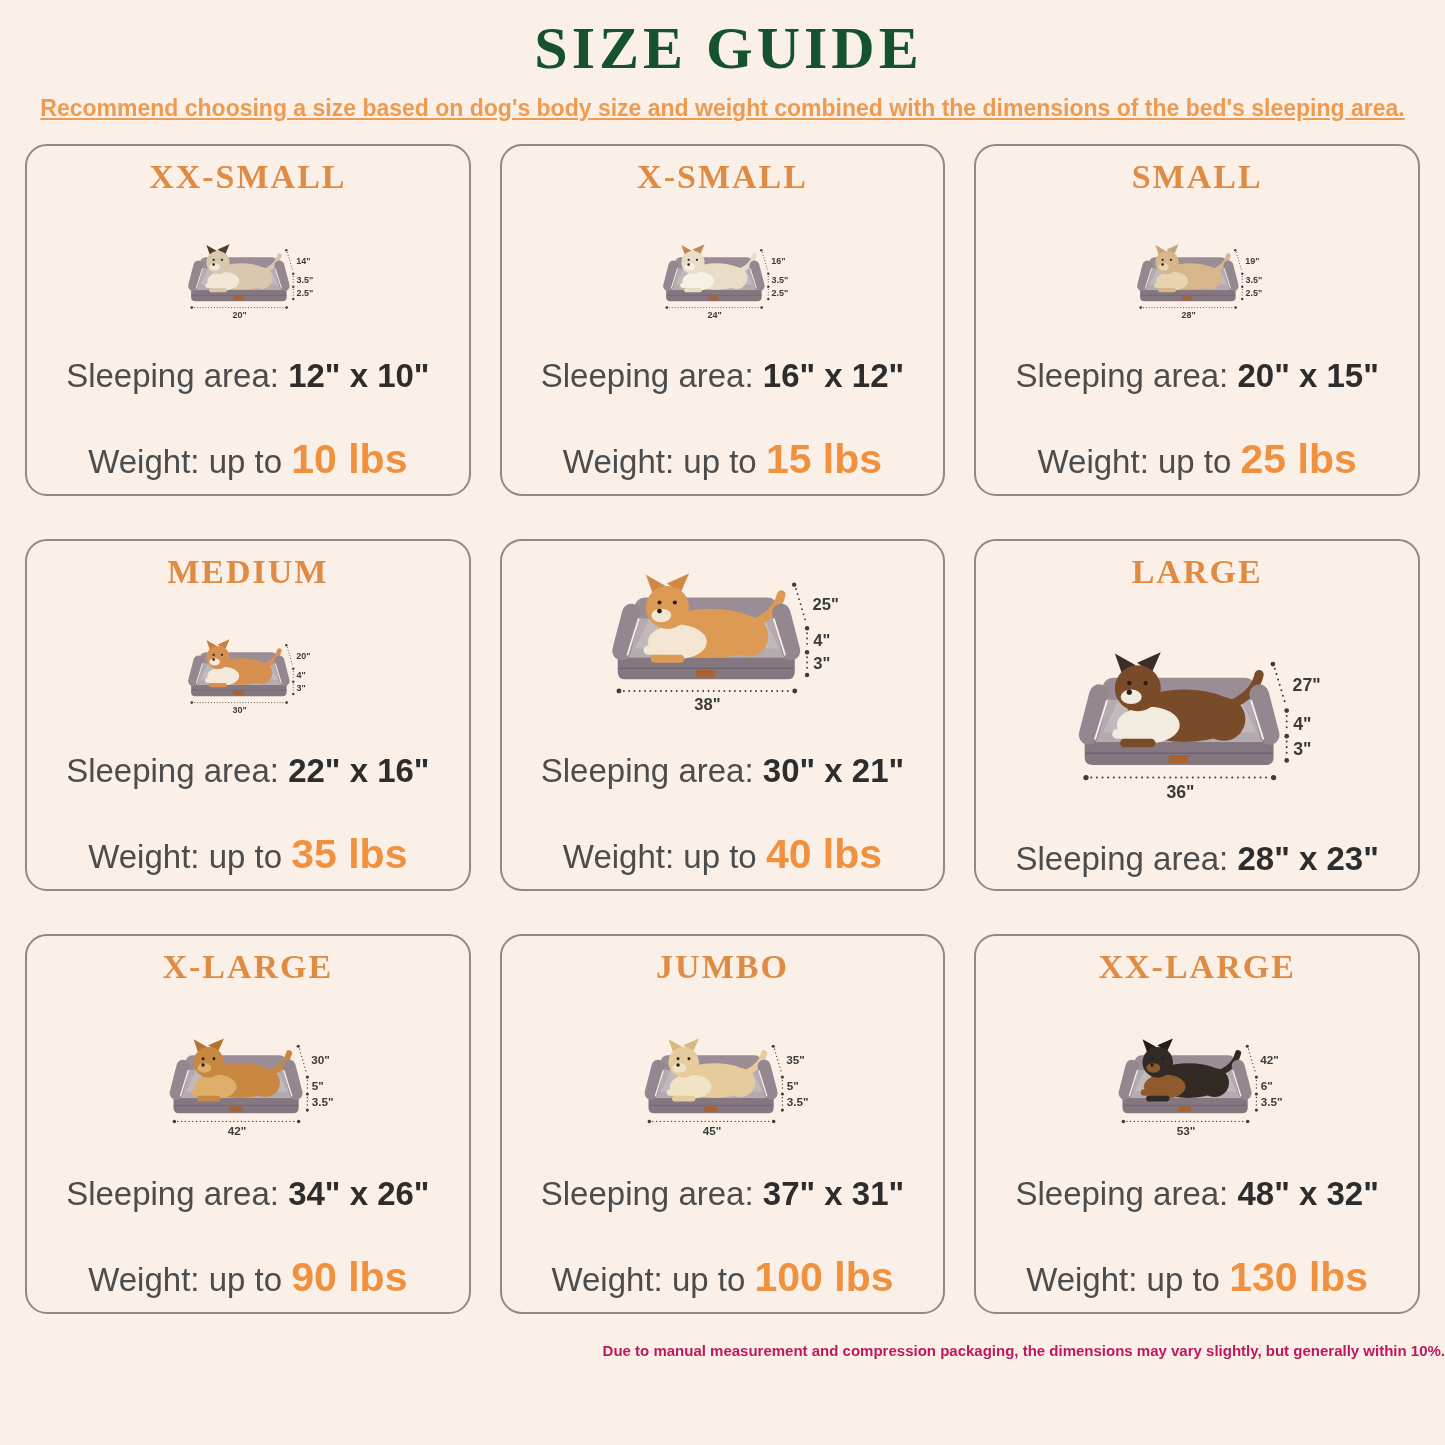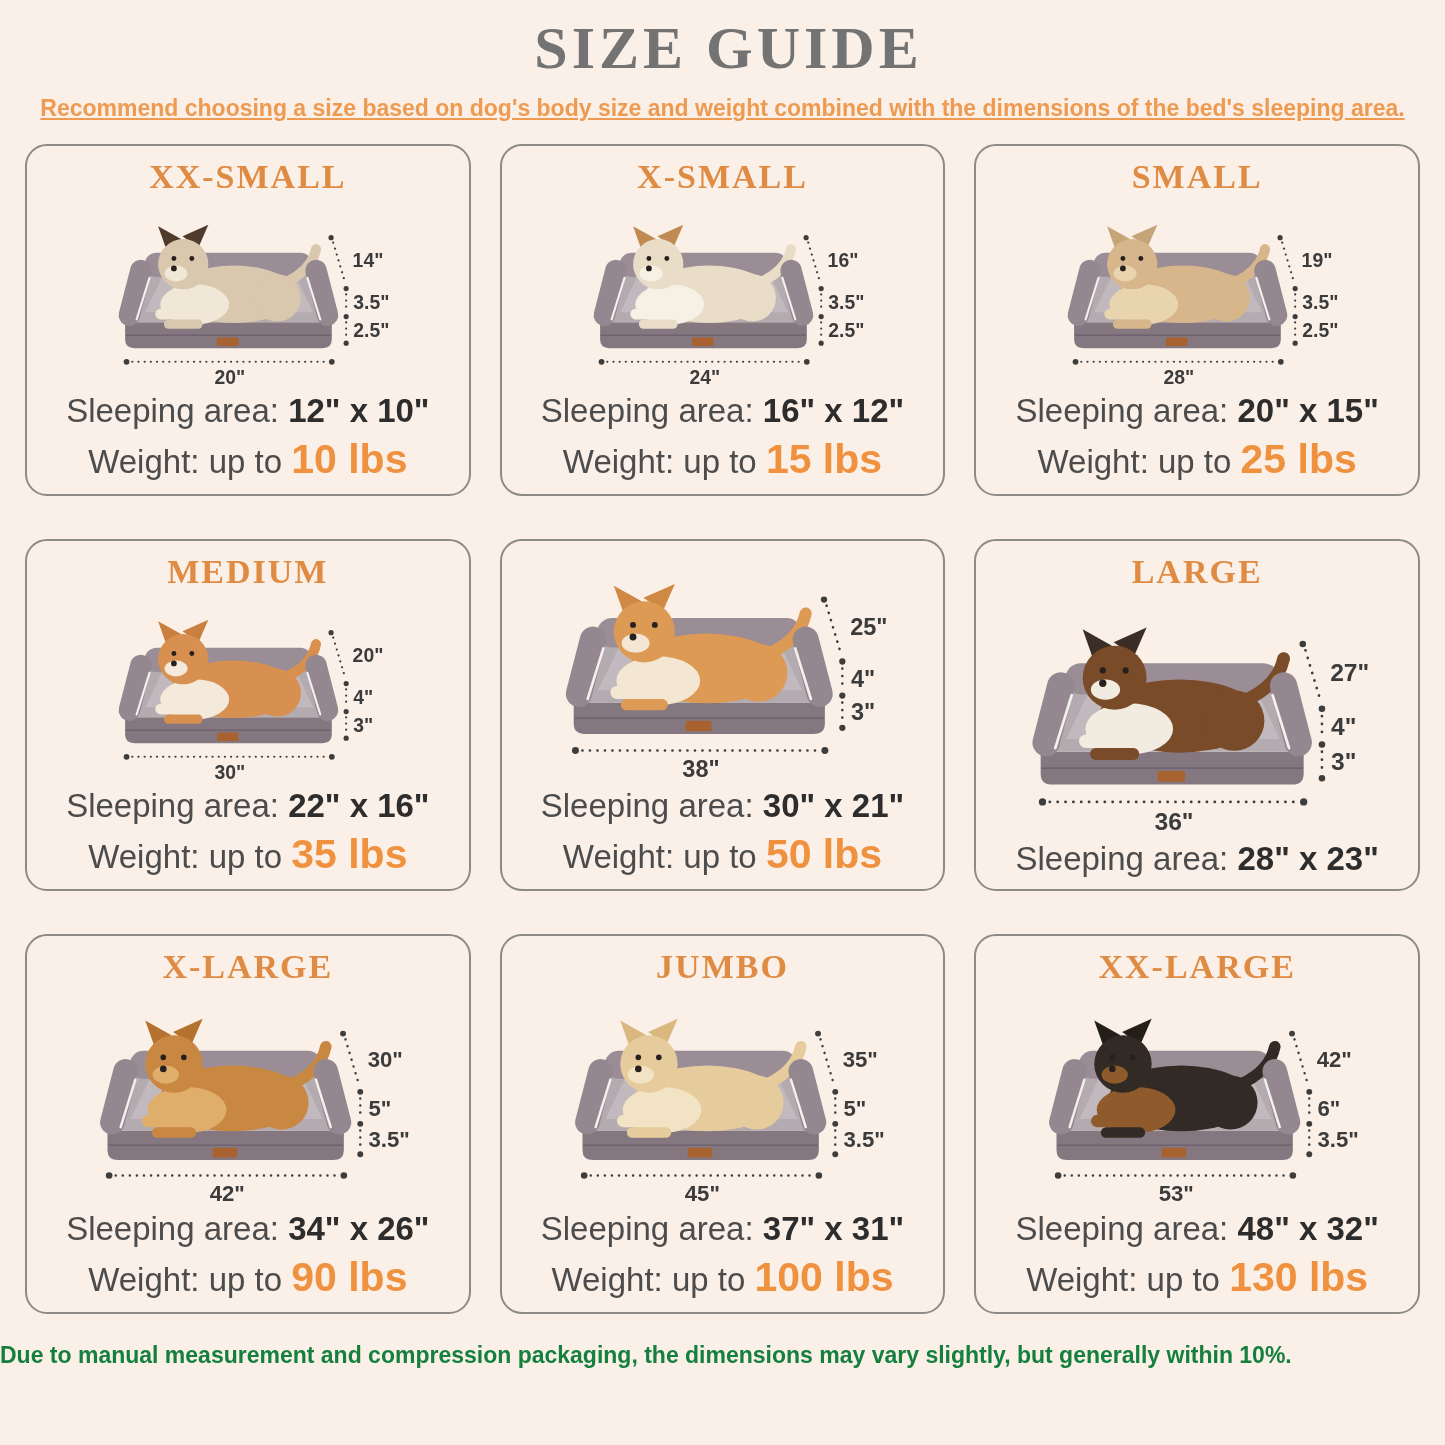--- a/index.html
+++ b/index.html
@@ -10,21 +10,21 @@
     overflow:hidden;
   }
   
   .header{text-align:center;}
   .page-title{
     margin:14px 0 0 12px;
     font-family:"Liberation Serif",serif;
     font-weight:700;
     font-size:60px;
     letter-spacing:4px;
-    color:#737373;
+    color:#14532d;
   }
   .page-subtitle{
     margin-top:12px;
     font-size:23px;
     font-weight:700;
     color:#EE9A50;
     text-decoration:underline;
   }
   
   .grid{
@@ -38,20 +38,21 @@
   }
   .card{
     border:2px solid #8d8b86;
     border-radius:22px;
     display:flex;
     flex-direction:column;
     align-items:center;
     padding:8px 6px 10px 6px;
     box-sizing:border-box;
     min-height:0;
+    gap:35px;
   }
   .card-title{
     margin:4px 0 0 0;
     font-family:"Liberation Serif",serif;
     font-weight:700;
     font-size:34px;
     letter-spacing:2px;
     color:#E08B43;
     text-align:center;
     white-space:nowrap;
@@ -103,24 +104,24 @@
     white-space:nowrap;
   }
   .weight-value{
     font-weight:700;
     font-size:41px;
     color:#EF913E;
   }
   
   .page-footer{
     margin-top:28px;
-    text-align:left;
-    font-size:23px;
+    text-align:right;
+    font-size:15px;
     font-weight:700;
-    color:#15803d;
+    color:#be185d;
   }
 </style>
 </head>
 <body>
 
 <div class="header">
   <h1 class="page-title">SIZE GUIDE</h1>
   <div class="page-subtitle">Recommend choosing a size based on dog's body size and weight combined with the dimensions of the bed's sleeping area.</div>
 </div>
 
@@ -409,21 +410,21 @@
           <text class="anno-text" x="362" y="158">4"</text>
           <text class="anno-text" x="362" y="196">3"</text>
           <circle class="anno-dot" cx="46" cy="231" r="4"></circle>
           <line class="dot-line" x1="54" y1="231" x2="324" y2="231"></line>
           <circle class="anno-dot" cx="332" cy="231" r="4"></circle>
           <text class="anno-text" x="190" y="262" text-anchor="middle">38"</text>
         </g>
       </svg>
     </div>
     <div class="sleep-line"><span>Sleeping area:</span> <span class="sleep-value">30" x 21"</span></div>
-    <div class="weight-line"><span>Weight: up to</span> <span class="weight-value">50 lbs</span></div>
+    <div class="weight-line"><span>Weight: up to</span> <span class="weight-value">40 lbs</span></div>
   </div>
 
   <div class="card">
     <h2 class="card-title"><span>LARGE</span><span class="card-title-suffix"></span></h2>
     <div class="card-figure">
       <svg class="bed-svg" viewBox="0 0 430 272" preserveAspectRatio="xMidYMid meet" aria-label="border-collie-on-bed-photo">
 
         <g>
           <path d="M44,176 L332,176 L332,200 Q332,212 319,212 L57,212 Q44,212 44,200 Z" fill="#847780"></path>
           <line x1="45" y1="194" x2="331" y2="194" stroke="#6f6370" stroke-width="2"></line>

